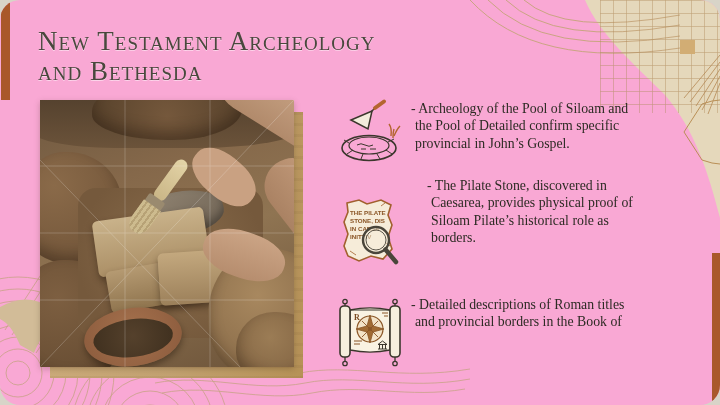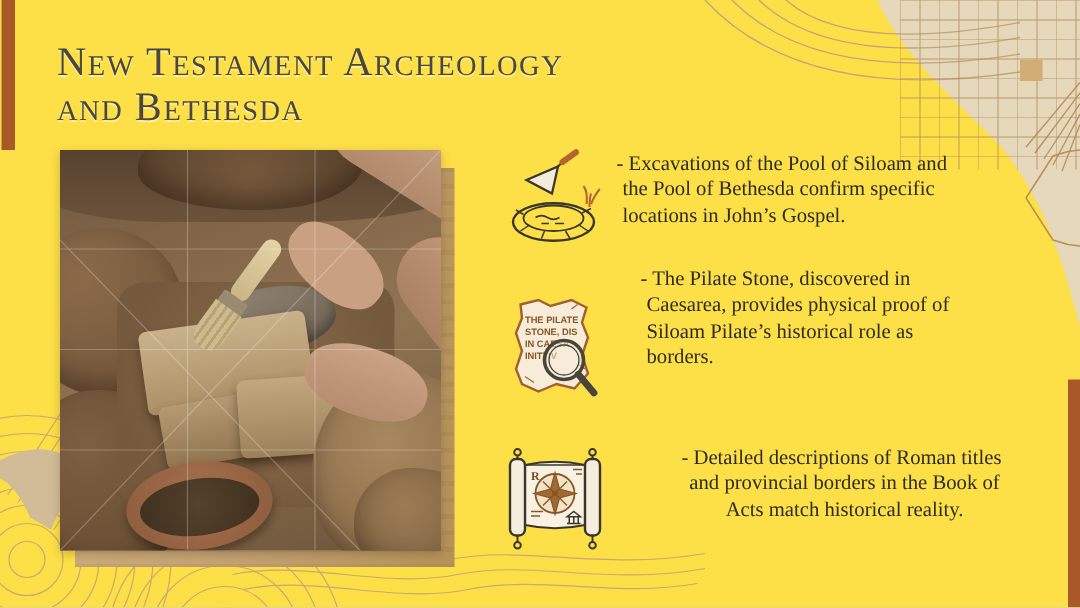--- a/index.html
+++ b/index.html
@@ -1,19 +1,20 @@
 <!DOCTYPE html>
 <html><head>
 <meta charset="utf-8">
 <style>
   html,body{margin:0;padding:0;background:#d8d4c8;}
   .slide{
     position:relative;width:720px;height:405px;overflow:hidden;
-    background:#fde047;
+    background:#f9a8d4;
     font-family:"Liberation Serif",serif;
+    border-radius:20px;
   }
   
   .bar-left{position:absolute;left:1px;top:0;width:9px;height:100px;background:#a9582a;}
   .bar-right{position:absolute;left:712px;top:253px;width:8px;height:152px;background:#a9582a;}
   
   .deco-tr{position:absolute;left:440px;top:0;width:280px;height:310px;pointer-events:none;}
   .grid-tr{
     position:absolute;left:600px;top:0;width:120px;height:113px;opacity:.75;
     background:
       repeating-linear-gradient(to right, rgba(176,140,92,.55) 0 1px, transparent 1px 13px),
@@ -81,21 +82,21 @@
     position:absolute;left:38px;top:26px;width:520px;
     font-variant:small-caps;font-size:27px;line-height:30px;letter-spacing:1px;
     color:#4a473d;text-shadow:0 1px 0 rgba(255,255,255,.5);
   }
   
   .bullet-text{
     position:absolute;left:411px;width:300px;
     font-size:13.8px;line-height:17.3px;color:#2d2b24;
   }
   .bullet-text .cont{padding-left:4px;}
-  .bt1{top:100px;} .bt2{top:177px;margin-left:16px;} .bt3{top:296px;text-align:center;}
+  .bt1{top:100px;} .bt2{top:177px;margin-left:16px;} .bt3{top:296px;}
   .bicon{position:absolute;}
   .bi1{left:339px;top:98px;} .bi2{left:336px;top:196px;} .bi3{left:336px;top:297px;}
 </style>
 </head>
 <body>
 
 <div class="slide">
 
   <svg class="deco-tr" width="280" height="310" viewBox="0 0 280 310">
     <path d="M145,0 C160,35 195,65 225,95 C255,130 268,172 280,218 L280,0 Z" fill="#e5d8bb"></path>
@@ -213,23 +214,23 @@
     <path d="M32,14 L36,10" stroke="#3b362c" stroke-width="1.4"></path>
     <path d="M36,10 L45,3.5" stroke="#b4652f" stroke-width="4" stroke-linecap="round"></path>
     <g stroke="#b4652f" stroke-width="1.4" fill="none">
       <path d="M52,38 q1,-8 -2,-12"></path>
         <path d="M55,38 q3,-7 6,-10"></path>
         <path d="M54,40 q0,-6 1,-9"></path>
     </g>
   </svg>
 
   <div class="bullet-text bt1">
-    <div>- Excavations of the Pool of Siloam and</div>
-    <div class="cont">the Pool of Bethesda confirm specific</div>
-    <div class="cont">locations in John’s Gospel.</div>
+    <div>- Archeology of the Pool of Siloam and</div>
+    <div class="cont">the Pool of Detailed confirm specific</div>
+    <div class="cont">provincial in John’s Gospel.</div>
   </div>
 
   <svg class="bicon bi2" width="68" height="74" viewBox="0 0 68 74">
     <path d="M11,7 L23,4 L31,8 L45,4 L55,9 L52,19 L56,29 L52,41 L56,53 L47,63 L35,60 L23,65 L12,60 L8,50 L12,38 L8,26 L12,16 Z" fill="#f6ecd9" stroke="#a2602e" stroke-width="1.6"></path>
     <g stroke="#a2602e" stroke-width="0.8">
       <path d="M14,55 l6,4"></path>
         <path d="M45,10 l4,-3"></path>
         <path d="M50,47 l4,3"></path>
     </g>
     <g fill="#8a5526" font-family="'Liberation Sans',sans-serif" font-size="6.2" font-weight="bold">
@@ -279,16 +280,15 @@
       <path d="M46,16 h6 M48,19 h4"></path>
     </g>
     <g stroke="#3b362c" stroke-width="1" fill="none">
       <path d="M42,52 h9 M43.5,52 v-4 m3,0 v4 m3,0 v-4 M42,47.5 l4.5,-3.5 4.5,3.5 Z"></path>
     </g>
   </svg>
 
   <div class="bullet-text bt3">
     <div>- Detailed descriptions of Roman titles</div>
     <div class="cont">and provincial borders in the Book of</div>
-    <div class="cont">Acts match historical reality.</div>
   </div>
 
 </div>
 
 </body></html>

